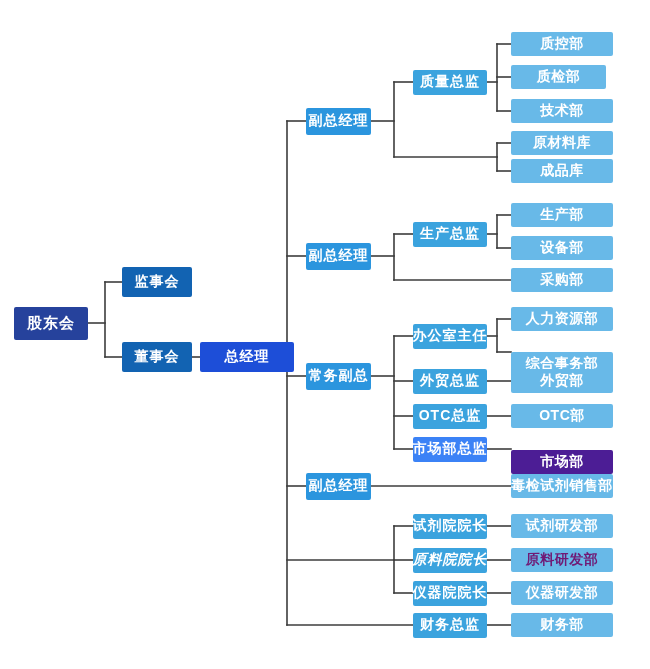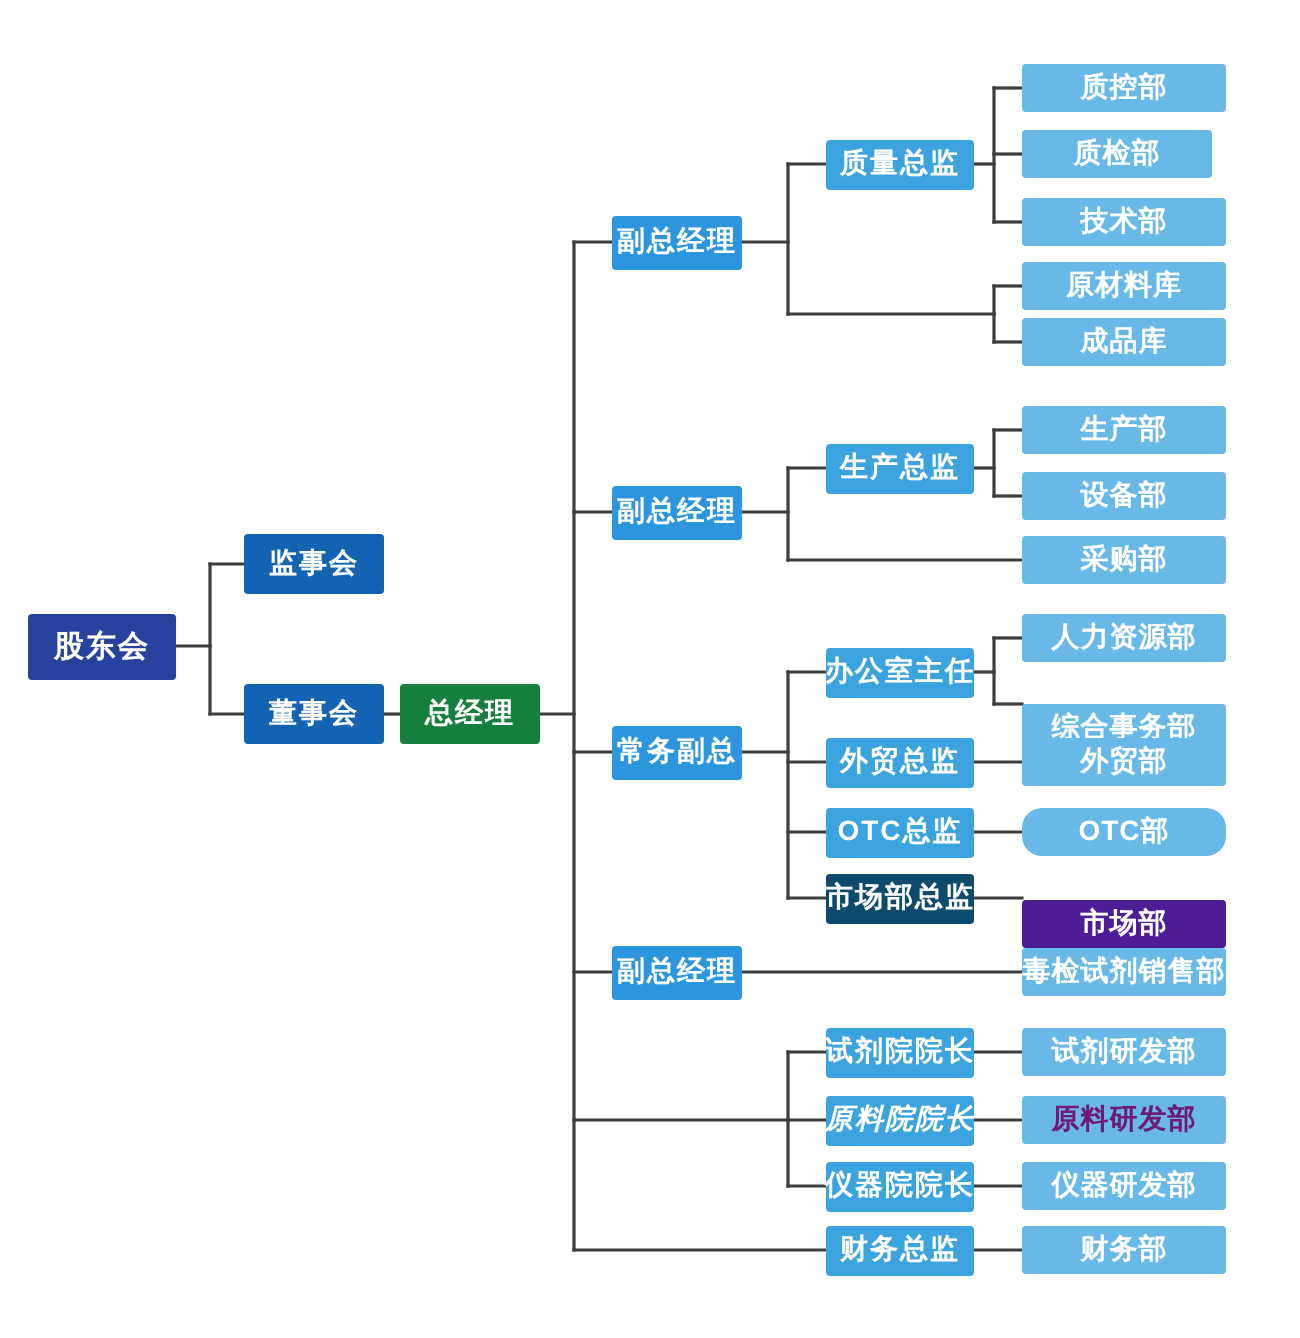--- a/index.html
+++ b/index.html
@@ -98,46 +98,46 @@
       <line x1="394" y1="593" x2="413" y2="593" stroke="#3d3d3d" stroke-width="1.6" stroke-linecap="square"></line>
       <line x1="487" y1="526" x2="511" y2="526" stroke="#3d3d3d" stroke-width="1.6" stroke-linecap="square"></line>
       <line x1="487" y1="560" x2="511" y2="560" stroke="#3d3d3d" stroke-width="1.6" stroke-linecap="square"></line>
       <line x1="487" y1="593" x2="511" y2="593" stroke="#3d3d3d" stroke-width="1.6" stroke-linecap="square"></line>
       <line x1="487" y1="625" x2="511" y2="625" stroke="#3d3d3d" stroke-width="1.6" stroke-linecap="square"></line>
     </svg>
 
 <div class="node level-1" style="left: 14px; top: 306.5px; width: 74px; height: 33px; background: rgb(38, 66, 156); color: rgb(255, 255, 255);">股东会</div>
     <div class="node level-2" style="left: 122px; top: 267px; width: 70px; height: 30px; background: rgb(18, 99, 178); color: rgb(255, 255, 255);">监事会</div>
     <div class="node level-2" style="left: 122px; top: 342px; width: 70px; height: 30px; background: rgb(18, 99, 178); color: rgb(255, 255, 255);">董事会</div>
-    <div class="node level-3" style="left: 200px; top: 342px; width: 70px; height: 30px; background: #15803d; color: rgb(255, 255, 255);">总经理</div>
+    <div class="node level-3" style="left: 200px; top: 342px; width: 94px; height: 30px; background: #1d4ed8; color: rgb(255, 255, 255);">总经理</div>
     <div class="node level-4" style="left: 306px; top: 107.5px; width: 65px; height: 27px; background: rgb(43, 149, 222); color: rgb(255, 255, 255);">副总经理</div>
     <div class="node level-4" style="left: 306px; top: 242.5px; width: 65px; height: 27px; background: rgb(43, 149, 222); color: rgb(255, 255, 255);">副总经理</div>
     <div class="node level-4" style="left: 306px; top: 362.5px; width: 65px; height: 27px; background: rgb(43, 149, 222); color: rgb(255, 255, 255);">常务副总</div>
     <div class="node level-4" style="left: 306px; top: 472.5px; width: 65px; height: 27px; background: rgb(43, 149, 222); color: rgb(255, 255, 255);">副总经理</div>
     <div class="node level-5" style="left: 413px; top: 69.5px; width: 74px; height: 25px; background: rgb(59, 163, 222); color: rgb(255, 255, 255);">质量总监</div>
     <div class="node level-5" style="left: 413px; top: 221.5px; width: 74px; height: 25px; background: rgb(59, 163, 222); color: rgb(255, 255, 255); text-align: center;">生产总监</div>
     <div class="node level-5" style="left: 413px; top: 323.5px; width: 74px; height: 25px; background: rgb(59, 163, 222); color: rgb(255, 255, 255);">办公室主任</div>
     <div class="node level-5" style="left: 413px; top: 368.5px; width: 74px; height: 25px; background: rgb(59, 163, 222); color: rgb(255, 255, 255);">外贸总监</div>
     <div class="node level-5" style="left: 413px; top: 403.5px; width: 74px; height: 25px; background: rgb(59, 163, 222); color: rgb(255, 255, 255);">OTC总监</div>
-    <div class="node level-5" style="left: 413px; top: 436.5px; width: 74px; height: 25px; background: #0c4a6e; color: rgb(255, 255, 255);">市场部总监</div>
+    <div class="node level-5" style="left: 413px; top: 436.5px; width: 74px; height: 25px; background: #3b82f6; color: rgb(255, 255, 255);">市场部总监</div>
     <div class="node level-5" style="left: 413px; top: 513.5px; width: 74px; height: 25px; background: rgb(59, 163, 222); color: rgb(255, 255, 255);">试剂院院长</div>
     <div class="node level-5" style="left: 413px; top: 547.5px; width: 74px; height: 25px; background: rgb(59, 163, 222); color: rgb(255, 255, 255); font-style: italic;">原料院院长</div>
     <div class="node level-5" style="left: 413px; top: 580.5px; width: 74px; height: 25px; background: rgb(59, 163, 222); color: rgb(255, 255, 255);">仪器院院长</div>
     <div class="node level-5" style="left: 413px; top: 612.5px; width: 74px; height: 25px; background: rgb(59, 163, 222); color: rgb(255, 255, 255);">财务总监</div>
     <div class="node level-6" style="left: 511px; top: 32px; width: 102px; height: 24px; background: rgb(104, 185, 232); color: rgb(255, 255, 255);">质控部</div>
     <div class="node level-6" style="left: 511px; top: 65px; width: 95px; height: 24px; background: rgb(104, 185, 232); color: rgb(255, 255, 255);">质检部</div>
     <div class="node level-6" style="left: 511px; top: 99px; width: 102px; height: 24px; background: rgb(104, 185, 232); color: rgb(255, 255, 255);">技术部</div>
     <div class="node level-6" style="left: 511px; top: 131px; width: 102px; height: 24px; background: rgb(104, 185, 232); color: rgb(255, 255, 255);">原材料库</div>
     <div class="node level-6" style="left: 511px; top: 159px; width: 102px; height: 24px; background: rgb(104, 185, 232); color: rgb(255, 255, 255);">成品库</div>
     <div class="node level-6" style="left: 511px; top: 236px; width: 102px; height: 24px; background: rgb(104, 185, 232); color: rgb(255, 255, 255);">设备部</div>
     <div class="node level-6" style="left: 511px; top: 203px; width: 102px; height: 24px; background: rgb(104, 185, 232); color: rgb(255, 255, 255);">生产部</div>
     <div class="node level-6" style="left: 511px; top: 268px; width: 102px; height: 24px; background: rgb(104, 185, 232); color: rgb(255, 255, 255);">采购部</div>
     <div class="node level-6" style="left: 511px; top: 307px; width: 102px; height: 24px; background: rgb(104, 185, 232); color: rgb(255, 255, 255);">人力资源部</div>
     <div class="node level-6" style="left: 511px; top: 352px; width: 102px; height: 24px; background: rgb(104, 185, 232); color: rgb(255, 255, 255);">综合事务部</div>
     <div class="node level-6" style="left: 511px; top: 369px; width: 102px; height: 24px; background: rgb(104, 185, 232); color: rgb(255, 255, 255);">外贸部</div>
-    <div class="node level-6" style="left: 511px; top: 404px; width: 102px; height: 24px; background: rgb(104, 185, 232); color: rgb(255, 255, 255); border-radius: 10px;">OTC部</div>
+    <div class="node level-6" style="left: 511px; top: 404px; width: 102px; height: 24px; background: rgb(104, 185, 232); color: rgb(255, 255, 255);">OTC部</div>
     <div class="node level-6" style="left: 511px; top: 450px; width: 102px; height: 24px; background: #4c1d95; color: rgb(255, 255, 255);">市场部</div>
     <div class="node level-6" style="left: 511px; top: 474px; width: 102px; height: 24px; background: rgb(104, 185, 232); color: rgb(255, 255, 255);">毒检试剂销售部</div>
     <div class="node level-6" style="left: 511px; top: 514px; width: 102px; height: 24px; background: rgb(104, 185, 232); color: rgb(255, 255, 255);">试剂研发部</div>
     <div class="node level-6" style="left: 511px; top: 548px; width: 102px; height: 24px; background: rgb(104, 185, 232); color: #701a75;">原料研发部</div>
     <div class="node level-6" style="left: 511px; top: 581px; width: 102px; height: 24px; background: rgb(104, 185, 232); color: rgb(255, 255, 255);">仪器研发部</div>
     <div class="node level-6" style="left: 511px; top: 613px; width: 102px; height: 24px; background: rgb(104, 185, 232); color: rgb(255, 255, 255);">财务部</div>
   </div>
 
 </body></html>

